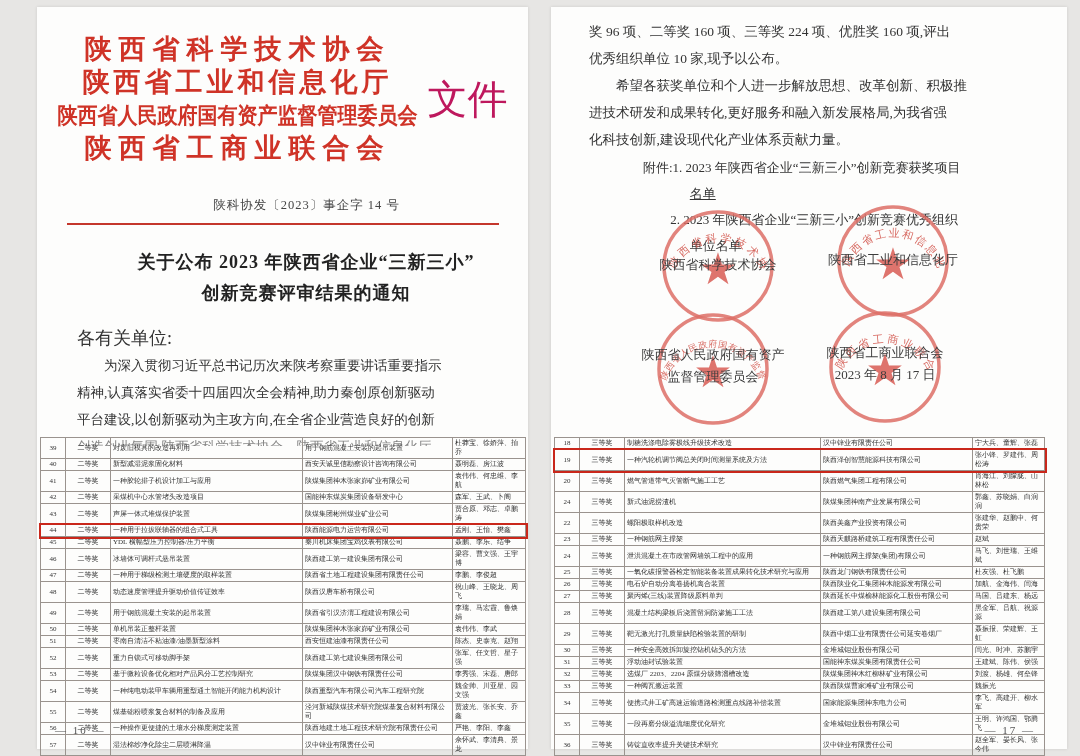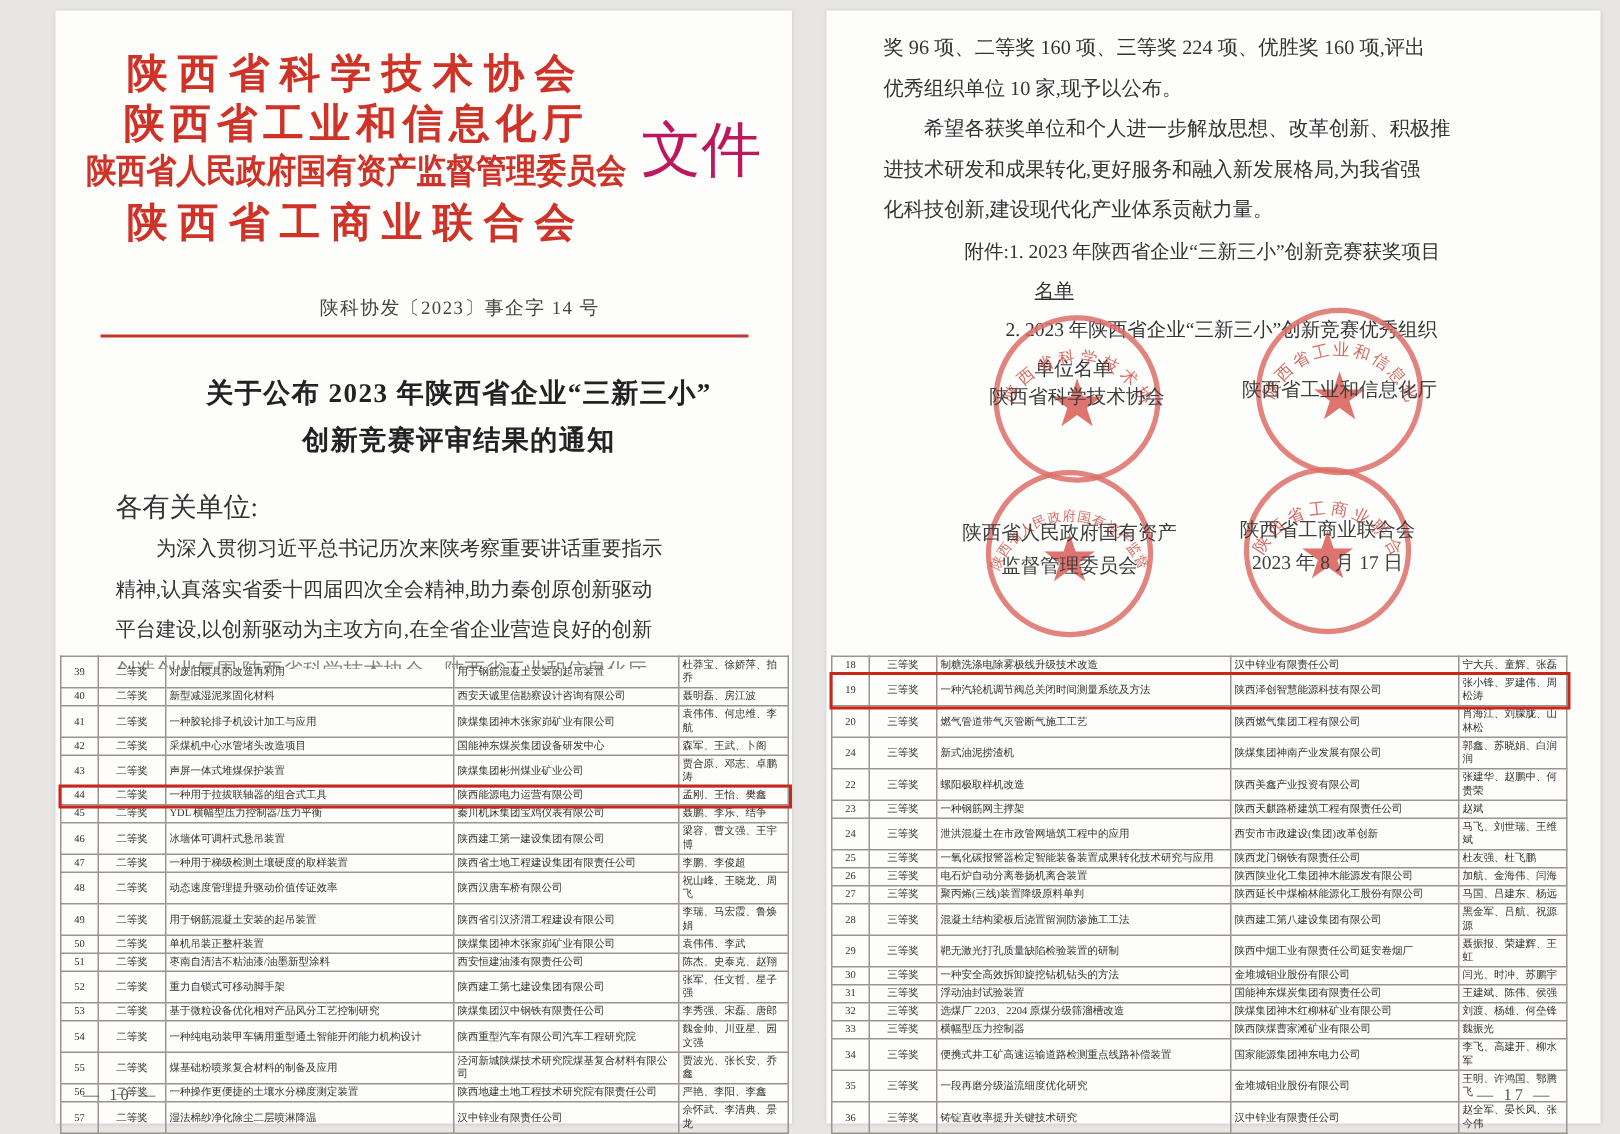--- a/index.html
+++ b/index.html
@@ -372,21 +372,21 @@
           <td>23</td>
           <td>三等奖</td>
           <td>一种钢筋网主撑架</td>
           <td>陕西天麒路桥建筑工程有限责任公司</td>
           <td>赵斌</td>
         </tr>
         <tr>
           <td>24</td>
           <td>三等奖</td>
           <td>泄洪混凝土在市政管网墙筑工程中的应用</td>
-          <td>西安市市政建设(集团)改革创新</td>
+          <td>一种钢筋网主撑架(集团)有限公司</td>
           <td>马飞、刘世瑞、王维斌</td>
         </tr>
         <tr>
           <td>25</td>
           <td>三等奖</td>
           <td>一氧化碳报警器检定智能装备装置成果转化技术研究与应用</td>
           <td>陕西龙门钢铁有限责任公司</td>
           <td>杜友强、杜飞鹏</td>
         </tr>
         <tr>
@@ -434,21 +434,21 @@
         <tr>
           <td>32</td>
           <td>三等奖</td>
           <td>选煤厂 2203、2204 原煤分级筛溜槽改造</td>
           <td>陕煤集团神木红柳林矿业有限公司</td>
           <td>刘渡、杨雄、何垒锋</td>
         </tr>
         <tr>
           <td>33</td>
           <td>三等奖</td>
-          <td>横幅型压力控制器</td>
+          <td>一种阀瓦搬运装置</td>
           <td>陕西陕煤曹家滩矿业有限公司</td>
           <td>魏振光</td>
         </tr>
         <tr>
           <td>34</td>
           <td>三等奖</td>
           <td>便携式井工矿高速运输道路检测重点线路补偿装置</td>
           <td>国家能源集团神东电力公司</td>
           <td>李飞、高建开、柳水军</td>
         </tr>

